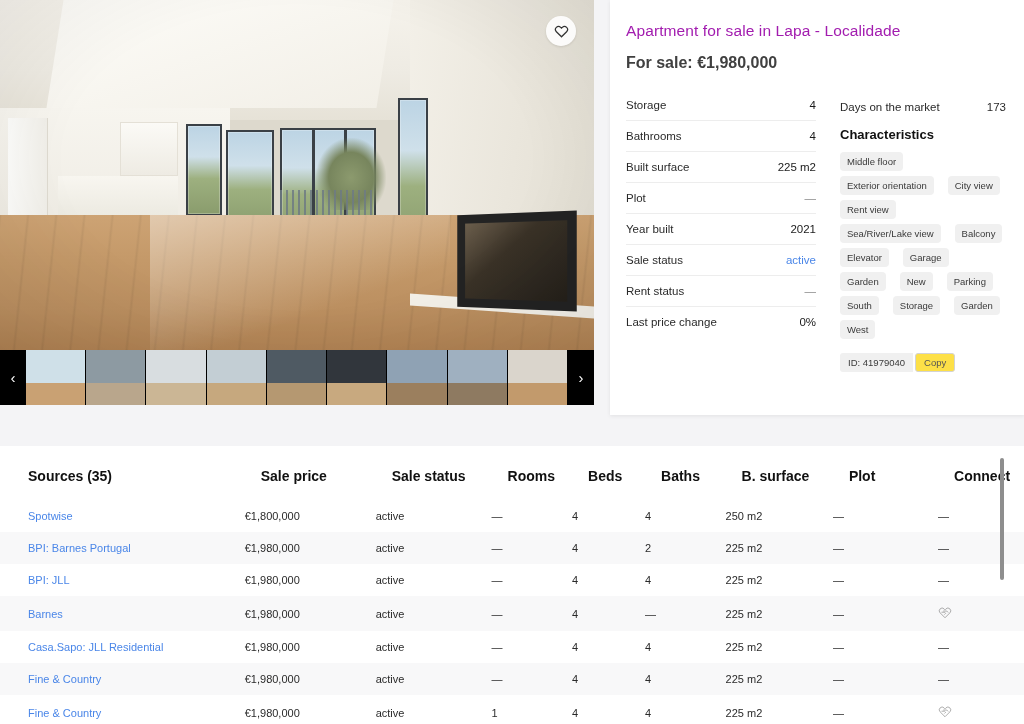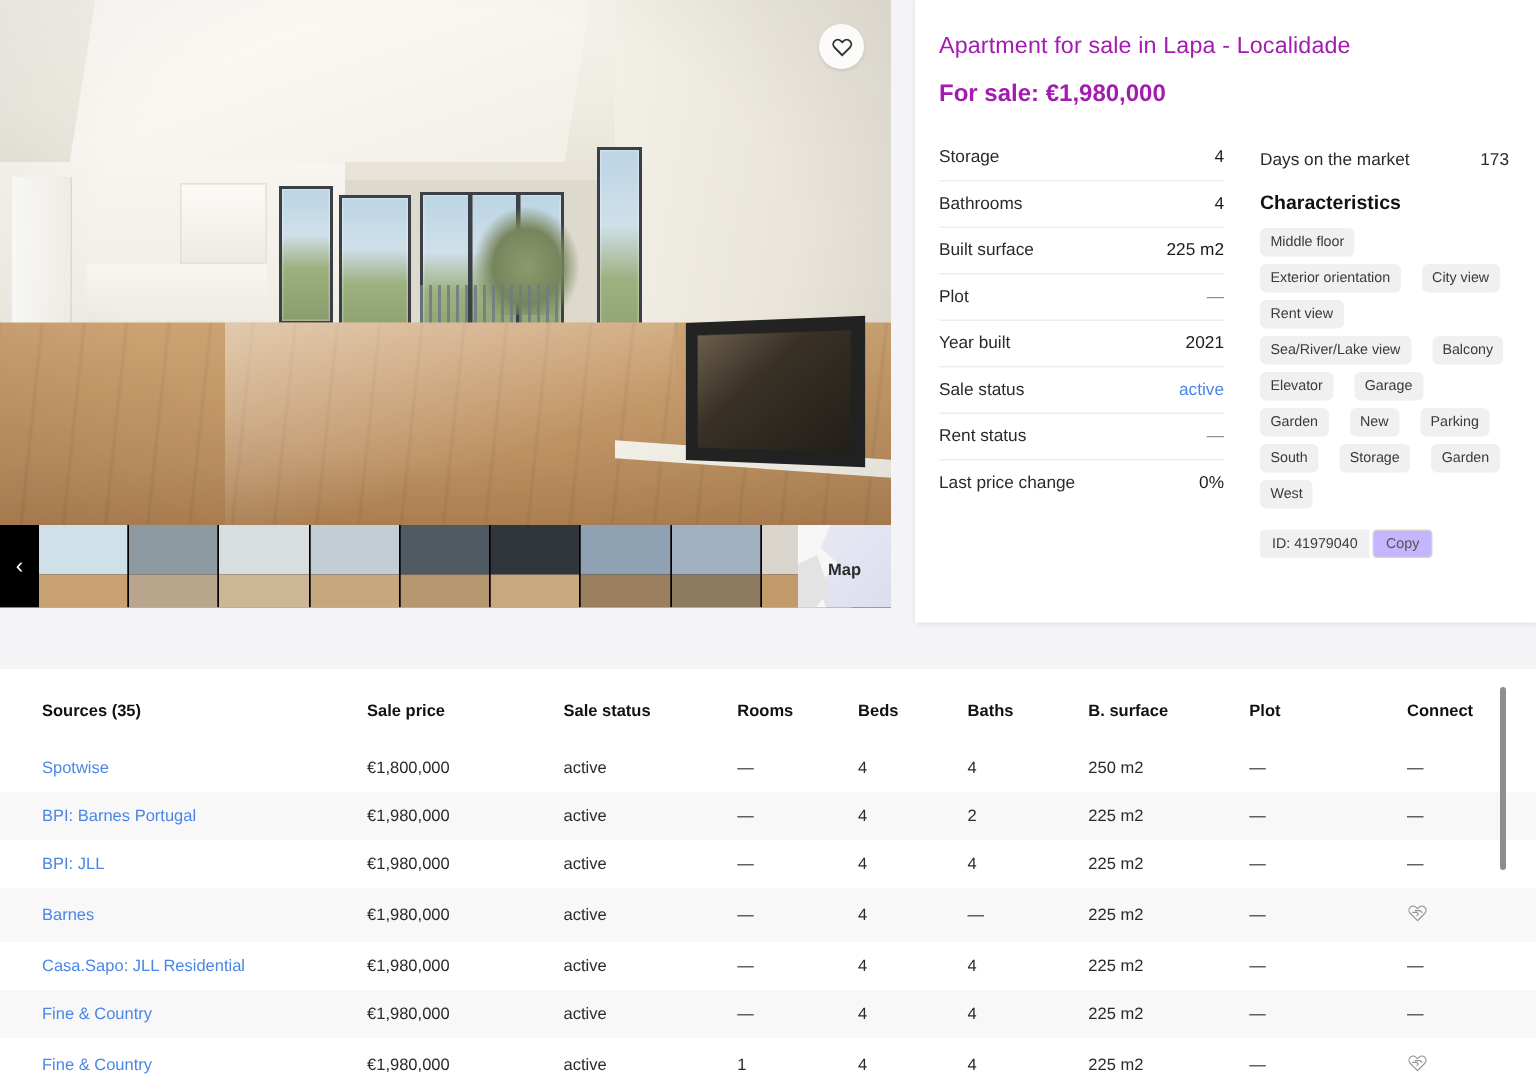--- a/index.html
+++ b/index.html
@@ -171,21 +171,21 @@
     width: 414px; height: 415px;
     background: #fff;
     box-shadow: 0 1px 4px rgba(0,0,0,.08);
     padding: 22px 18px 0 16px;
   }
   #listing-title {
     font-size: 15.5px; font-weight: 400; color: #a21caf;
     letter-spacing: .1px; margin-bottom: 14px;
   }
   #listing-price {
-    font-size: 16px; font-weight: 700; color: #a21caf; margin-bottom: 18px;
+    font-size: 16px; font-weight: 700; color: #404040; margin-bottom: 18px;
   }
   #details-columns { display: flex; gap: 24px; }
   #spec-column { width: 190px; flex: 0 0 190px; }
   .spec-row {
     display: flex; justify-content: space-between; align-items: center;
     font-size: 11.5px; color: #2a2a2a;
     padding: 9px 0 9px; border-bottom: 1px solid #ededed;
   }
   .spec-row:last-child { border-bottom: none; }
   .spec-row .v { color: #1a1a1a; }
@@ -203,36 +203,36 @@
     background: #f0f0f0; border-radius: 4px;
     padding: 4px 7px; font-size: 9.5px; color: #3a3a3a; white-space: nowrap;
   }
   #id-row { display: flex; align-items: stretch; margin-top: 14px; width: fit-content; }
   #id-label {
     background: #f0f0f0; border-radius: 3px 0 0 3px;
     padding: 4px 8px; font-size: 9.5px; color: #3a3a3a;
     display: flex; align-items: center;
   }
   #copy-button {
-    background: #c4b5fd; border: 1px solid #d3d3d3; border-radius: 3px;
+    background: #fde047; border: 1px solid #d3d3d3; border-radius: 3px;
     padding: 3px 8px; font-size: 9.5px; color: #555; cursor: pointer;
     margin-left: 2px; font-family: "Liberation Sans", sans-serif;
   }
 
   
   #sources-panel {
     position: absolute; left: 0; top: 446px;
     width: 1024px; height: 278px;
     background: #fff;
     overflow: hidden;
   }
   #sources-table { width: 1024px; border-collapse: collapse; table-layout: fixed; }
   #sources-table th {
-    text-align: left; font-size: 11px; font-weight: 700; color: #111;
-    padding: 22px 0 16px; white-space: nowrap;
+    text-align: left; font-size: 14px; font-weight: 700; color: #111;
+    padding: 22px 16px 16px; white-space: nowrap;
   }
   #sources-table td {
     font-size: 11px; color: #2a2a2a; padding: 10px 0; height: 27px;
     white-space: nowrap;
   }
   #sources-table tbody tr:nth-child(even) { background: #f8f8f9; }
   .c-source  { width: 228px; padding-left: 28px !important; }
   .c-price   { width: 122px; }
   .c-status  { width: 108px; }
   .c-rooms   { width: 75px; }
@@ -328,25 +328,20 @@
             <div class="t-floor" style="background:#8e7a61"></div>
           </div>
           <div class="thumb">
             <div class="t-sky" style="background:#dad5cc"></div>
             <div class="t-floor" style="background:#c29a6c"></div>
           </div>
         </div>
       <button class="carousel-arrow">›</button>
     </div>
 
-    <div id="map-tile">
-      <div class="land"></div>
-      <div class="land2"></div>
-      <div id="map-label">Map</div>
-    </div>
   </div>
 
   <div id="details-card">
     <div id="listing-title">Apartment for sale in Lapa - Localidade</div>
     <div id="listing-price">For sale: €1,980,000</div>
 
     <div id="details-columns">
       <div id="spec-column">
           <div class="spec-row">
             <span class="l">Storage</span>

